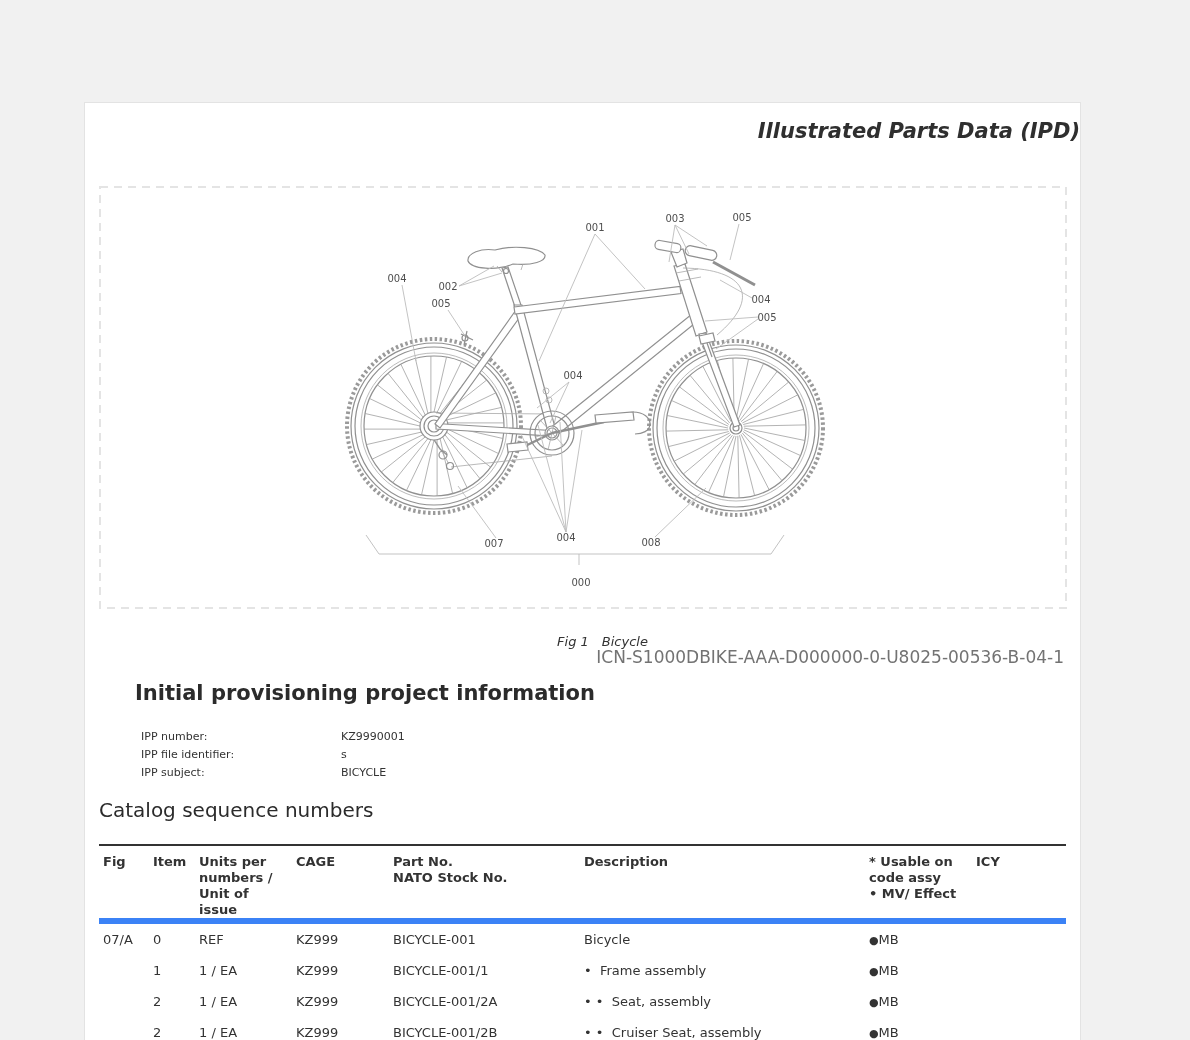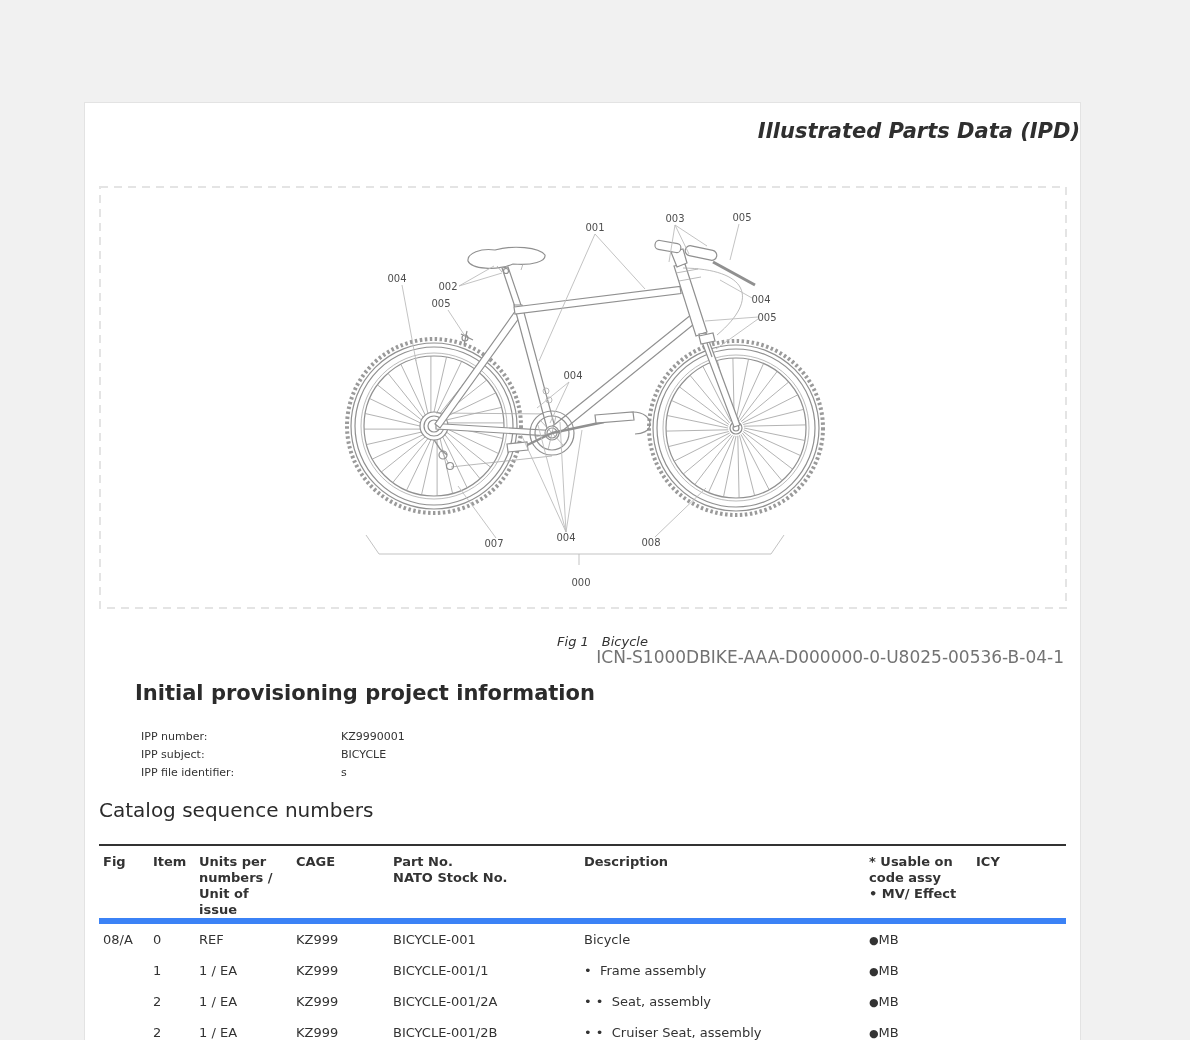--- a/index.html
+++ b/index.html
@@ -232,24 +232,24 @@
     <span class="cap-label">Fig 1</span><span>Bicycle</span>
   </div>
 
   <div class="h1">Initial provisioning project information</div>
 
   <div class="ipp">
     <div class="ipp-row">
       <span class="ipp-label">IPP number:</span><span>KZ9990001</span>
     </div>
     <div class="ipp-row">
-      <span class="ipp-label">IPP subject:</span><span>BICYCLE</span>
+      <span class="ipp-label">IPP file identifier:</span><span>s</span>
     </div>
     <div class="ipp-row">
-      <span class="ipp-label">IPP file identifier:</span><span>s</span>
+      <span class="ipp-label">IPP subject:</span><span>BICYCLE</span>
     </div>
   </div>
 
   <div class="h2">Catalog sequence numbers</div>
 
   <table class="cat-table">
     <colgroup>
       <col class="col-fig">
         <col class="col-item">
         <col class="col-units">
@@ -278,21 +278,21 @@
         <td>
           <div>* Usable on</div>
           <div>code assy</div>
           <div>• MV/ Effect</div>
         </td>
         <td>ICY</td>
       </tr>
     </thead>
     <tbody>
       <tr>
-        <td>08/A</td>
+        <td>07/A</td>
         <td>0</td>
         <td>REF</td>
         <td>KZ999</td>
         <td>BICYCLE-001</td>
         <td class="cell-desc">Bicycle</td>
         <td><span class="effect-bullet">●</span><span>MB</span></td>
         <td></td>
       </tr>
       <tr>
         <td></td>

